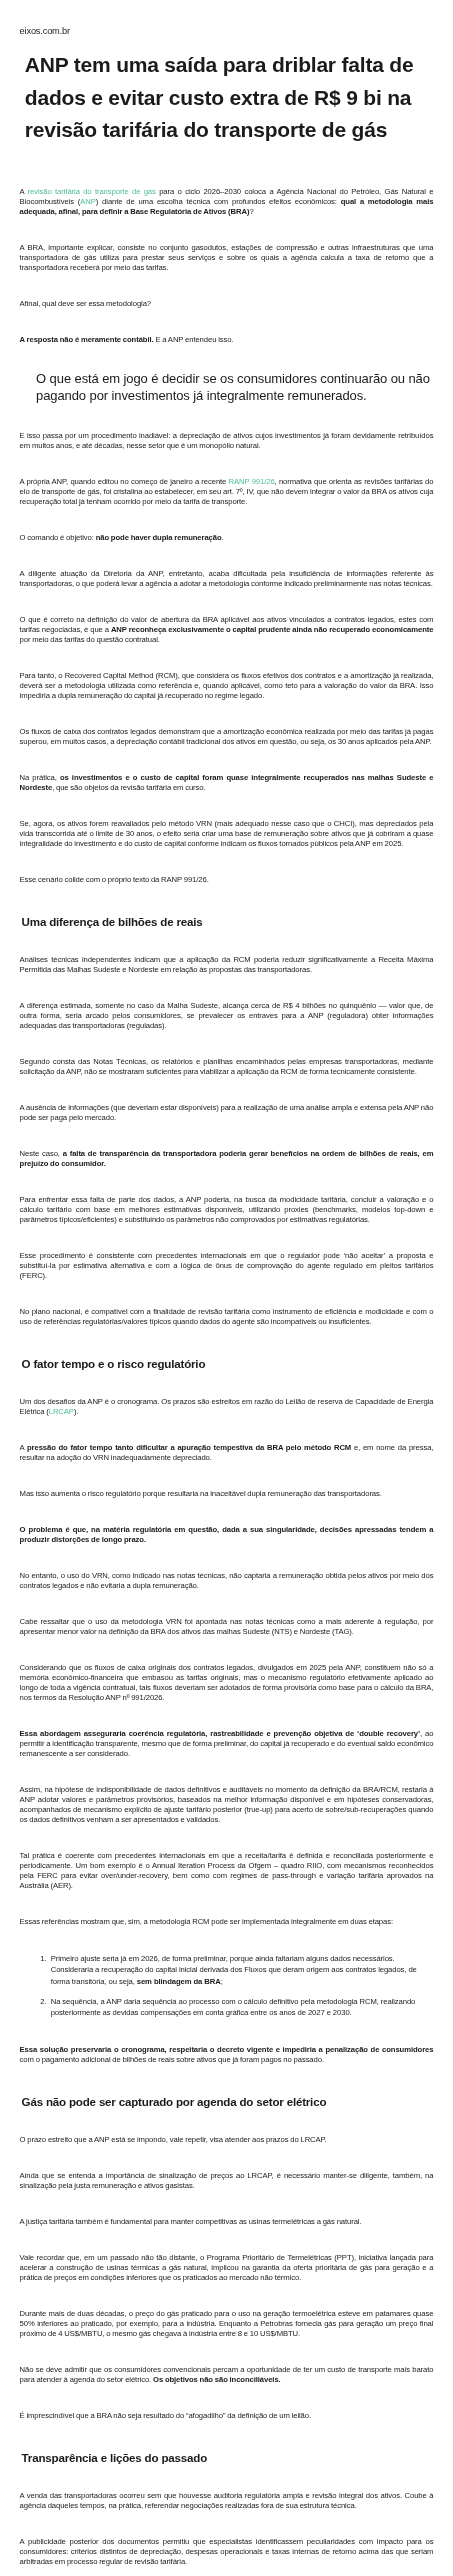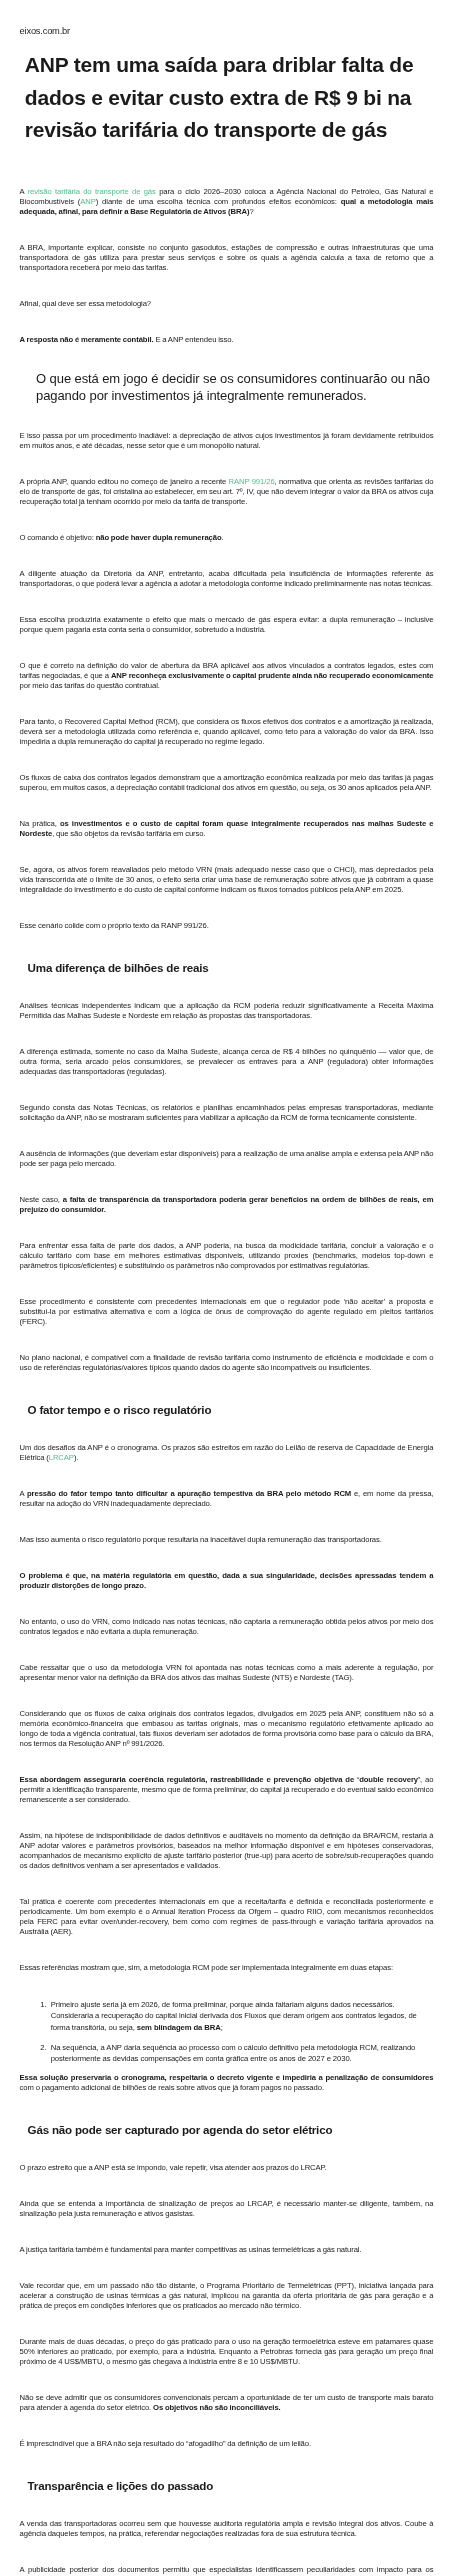--- a/index.html
+++ b/index.html
@@ -37,31 +37,31 @@
     line-height: 1.30;
     text-align: justify;
     letter-spacing: -0.1px;
     word-spacing: -0.2px;
     margin: 0 0 26px 0;
   }
   .article-body h2 {
     font-size: 11.6px;
     font-weight: 700;
     letter-spacing: -0.2px;
-    margin: 30px 0 27px 8px;
+    margin: 30px 0 27px 2px;
   }
   .article-body blockquote {
     font-size: 13px;
     line-height: 1.30;
     letter-spacing: -0.1px;
     margin: 0 0 26px 16.5px;
     padding: 0;
   }
   .article-body ol {
-    margin: 0 0 8px 0;
+    margin: 0 0 26px 0;
     padding-left: 29px;
   }
   .article-body ol li {
     font-size: 7.7px;
     line-height: 1.5;
     letter-spacing: -0.1px;
     margin: 0 0 8.2px 0;
     padding-left: 2.1px;
   }
   .article-body .b { font-weight: 700; }
@@ -83,21 +83,20 @@
   <div class="article-body">
       <p><span>A </span><a href="#">revisão tarifária do transporte de gás</a><span> para o ciclo 2026–2030 coloca a Agência Nacional do Petróleo, Gás Natural e Biocombustíveis (</span><a href="#">ANP</a><span>) diante de uma escolha técnica com profundos efeitos econômicos: </span><span class="b">qual a metodologia mais adequada, afinal, para definir a Base Regulatória de Ativos (BRA)</span><span>?</span></p>
       <p><span>A BRA, importante explicar, consiste no conjunto gasodutos, estações de compressão e outras infraestruturas que uma transportadora de gás utiliza para prestar seus serviços e sobre os quais a agência calcula a taxa de retorno que a transportadora receberá por meio das tarifas.</span></p>
       <p><span>Afinal, qual deve ser essa metodologia?</span></p>
       <p><span class="b">A resposta não é meramente contábil.</span><span> E a ANP entendeu isso.</span></p>
       <blockquote><span>O que está em jogo é decidir se os consumidores continuarão ou não pagando por investimentos já integralmente remunerados.</span></blockquote>
       <p><span>E isso passa por um procedimento inadiável: a depreciação de ativos cujos investimentos já foram devidamente retribuídos em muitos anos, e até décadas, nesse setor que é um monopólio natural.</span></p>
       <p><span>A própria ANP, quando editou no começo de janeiro a recente </span><a href="#">RANP 991/26</a><span>, normativa que orienta as revisões tarifárias do elo de transporte de gás, foi cristalina ao estabelecer, em seu art. 7º, IV, que não devem integrar o valor da BRA os ativos cuja recuperação total já tenham ocorrido por meio da tarifa de transporte.</span></p>
       <p><span>O comando é objetivo: </span><span class="b">não pode haver dupla remuneração</span><span>.</span></p>
       <p><span>A diligente atuação da Diretoria da ANP, entretanto, acaba dificultada pela insuficiência de informações referente às transportadoras, o que poderá levar a agência a adotar a metodologia conforme indicado preliminarmente nas notas técnicas.</span></p>
-      <p><span>Essa escolha produziria exatamente o efeito que mais o mercado de gás espera evitar: a dupla remuneração – inclusive porque quem pagaria esta conta seria o consumidor, sobretudo a indústria.</span></p>
       <p><span>O que é correto na definição do valor de abertura da BRA aplicável aos ativos vinculados a contratos legados, estes com tarifas negociadas, é que a </span><span class="b">ANP reconheça exclusivamente o capital prudente ainda não recuperado economicamente</span><span> por meio das tarifas do questão contratual.</span></p>
       <p><span>Para tanto, o </span><span class="i">Recovered Capital Method</span><span> (RCM), que considera os fluxos efetivos dos contratos e a amortização já realizada, deverá ser a metodologia utilizada como referência e, quando aplicável, como teto para a valoração do valor da BRA. Isso impediria a dupla remuneração do capital já recuperado no regime legado.</span></p>
       <p><span>Os fluxos de caixa dos contratos legados demonstram que a amortização econômica realizada por meio das tarifas já pagas superou, em muitos casos, a depreciação contábil tradicional dos ativos em questão, ou seja, os 30 anos aplicados pela ANP.</span></p>
       <p><span>Na prática, </span><span class="b">os investimentos e o custo de capital foram quase integralmente recuperados nas malhas Sudeste e Nordeste</span><span>, que são objetos da revisão tarifária em curso.</span></p>
       <p><span>Se, agora, os ativos forem reavaliados pelo método VRN (mais adequado nesse caso que o CHCI), mas depreciados pela vida transcorrida até o limite de 30 anos, o efeito seria criar uma base de remuneração sobre ativos que já cobriram a quase integralidade do investimento e do custo de capital conforme indicam os fluxos tornados públicos pela ANP em 2025.</span></p>
       <p><span>Esse cenário colide com o próprio texto da RANP 991/26.</span></p>
       <h2><span>Uma diferença de bilhões de reais</span></h2>
       <p><span>Análises técnicas independentes indicam que a aplicação da RCM poderia reduzir significativamente a Receita Máxima Permitida das Malhas Sudeste e Nordeste em relação às propostas das transportadoras.</span></p>
       <p><span>A diferença estimada, somente no caso da Malha Sudeste, alcança cerca de R$ 4 bilhões no quinquênio — valor que, de outra forma, seria arcado pelos consumidores, se prevalecer os entraves para a ANP (reguladora) obter informações adequadas das transportadoras (reguladas).</span></p>
       <p><span>Segundo consta das Notas Técnicas, os relatórios e planilhas encaminhados pelas empresas transportadoras, mediante solicitação da ANP, não se mostraram suficientes para viabilizar a aplicação da RCM de forma tecnicamente consistente.</span></p>

